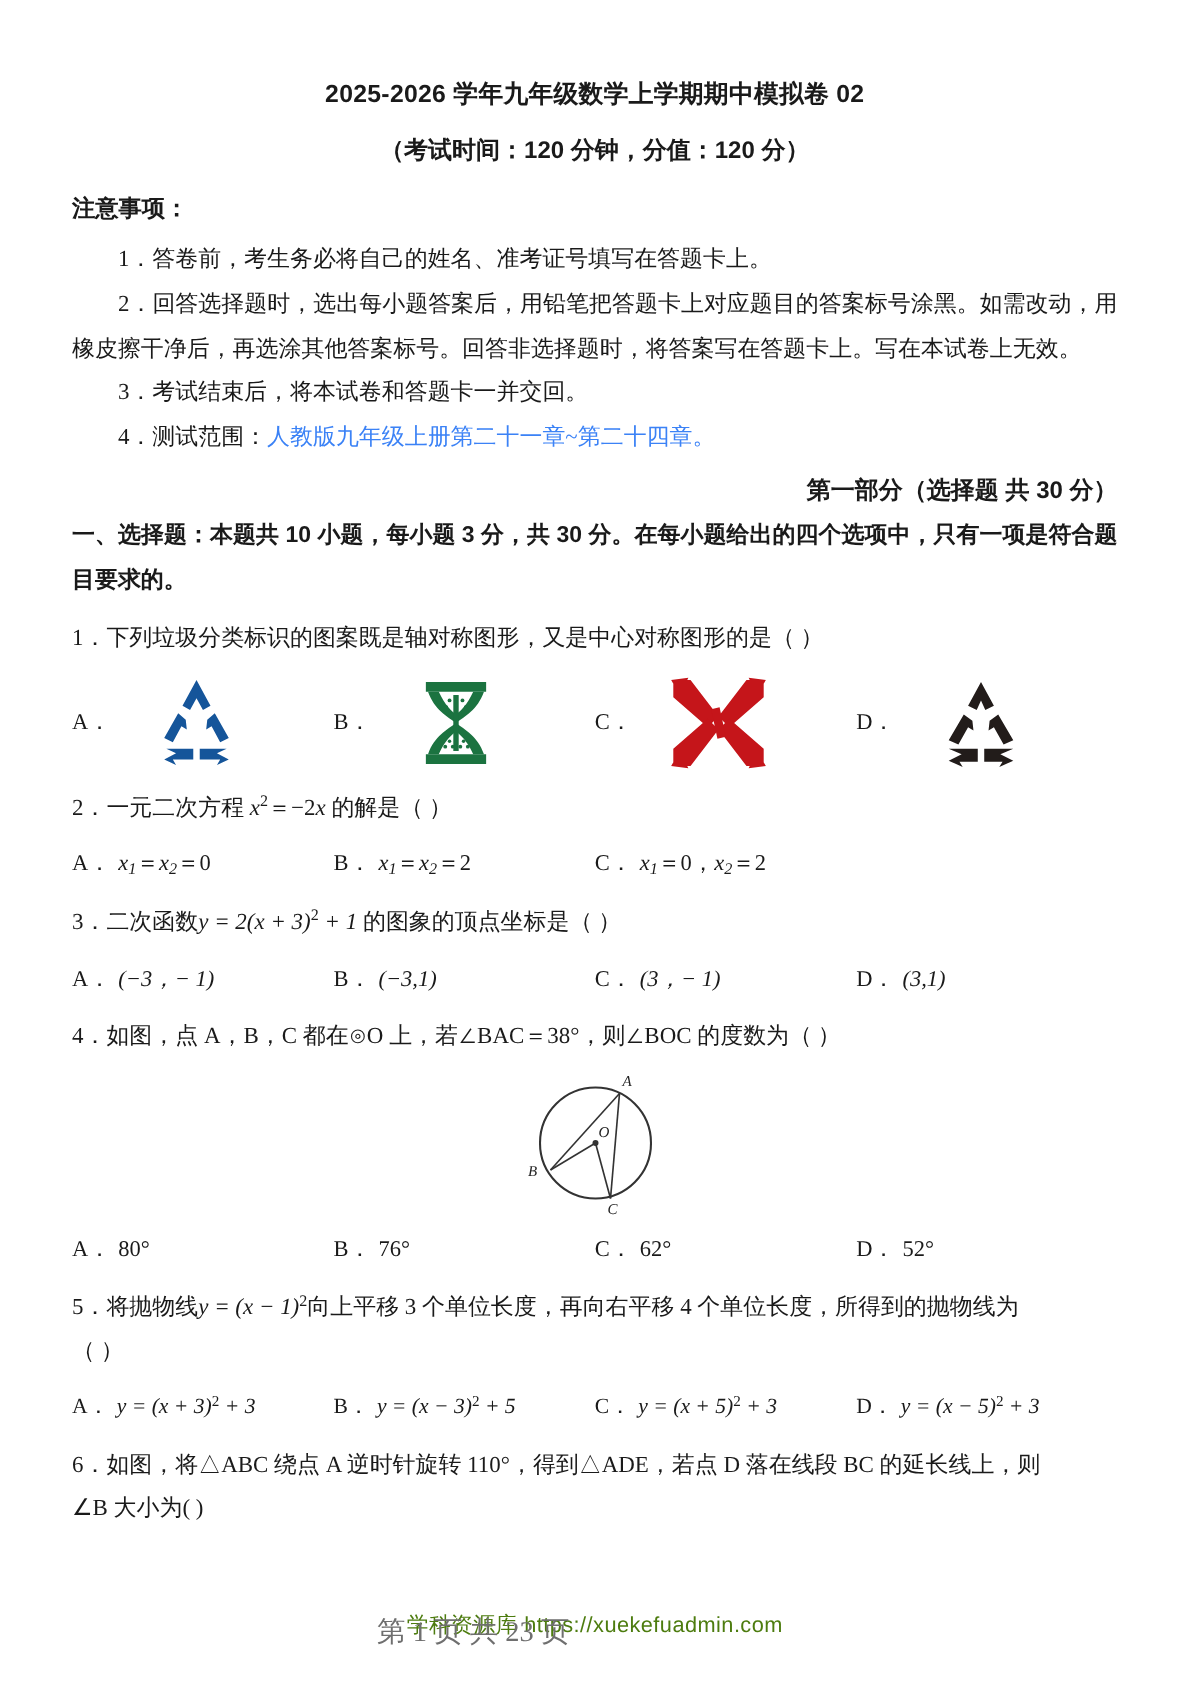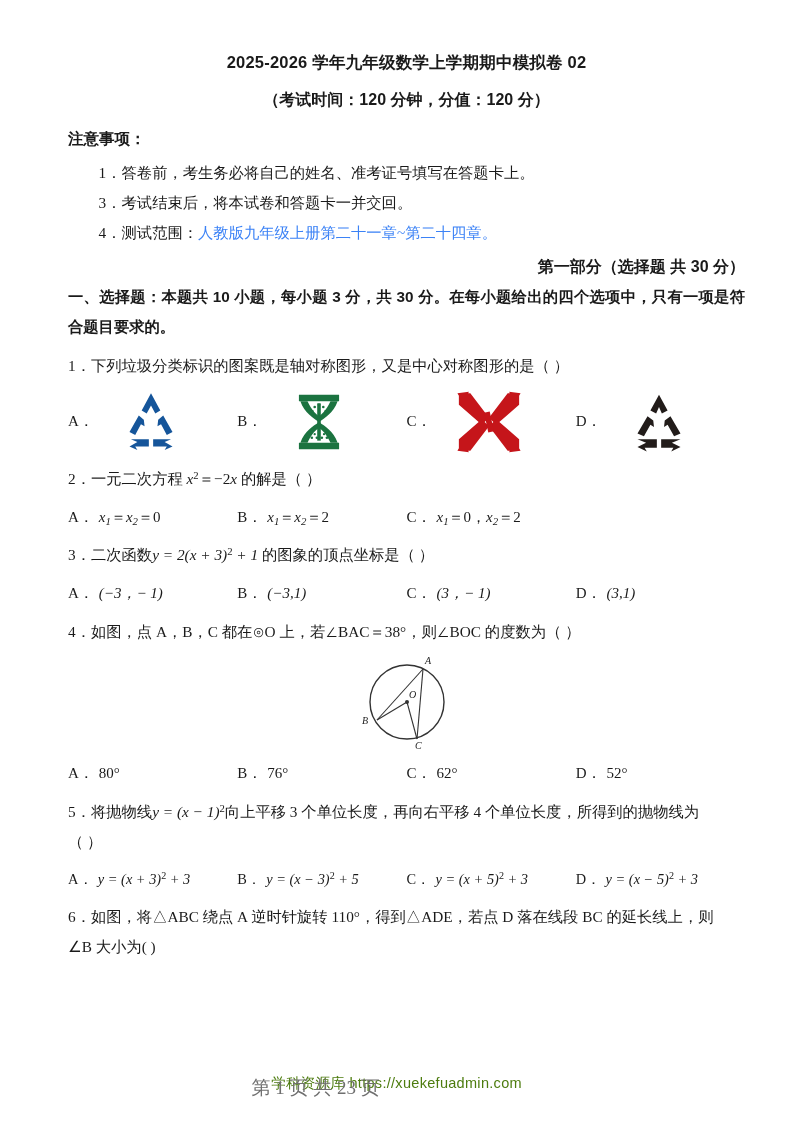--- a/index.html
+++ b/index.html
@@ -13,21 +13,21 @@
     position: relative;
     font-family: "Liberation Serif", "DejaVu Serif", serif;
     color: #1a1a1a;
     overflow: hidden;
   }
   .page {
     position: relative;
     width: 793px;
     height: 1122px;
     box-sizing: border-box;
-    padding: 52px 48px 0 68px;
+    padding: 52px 48px 0 48px;
   }
   .doc-title {
     text-align: center;
     font-size: 16.5px;
     font-weight: bold;
     letter-spacing: 0.2px;
     margin: 0 0 14px 0;
     font-family: "Liberation Sans", "DejaVu Sans", sans-serif;
   }
   .doc-subtitle {
@@ -135,20 +135,21 @@
 </head>
 <body>
 
 <div class="page">
 
   <div class="doc-title">2025-2026 学年九年级数学上学期期中模拟卷 02</div>
   <div class="doc-subtitle">（考试时间：120 分钟，分值：120 分）</div>
 
   <div class="notice-head">注意事项：</div>
   <p class="para">1．答卷前，考生务必将自己的姓名、准考证号填写在答题卡上。</p>
+  <p class="para">2．回答选择题时，选出每小题答案后，用铅笔把答题卡上对应题目的答案标号涂黑。如需改动，用橡皮擦干净后，再选涂其他答案标号。回答非选择题时，将答案写在答题卡上。写在本试卷上无效。</p>
   <p class="para">3．考试结束后，将本试卷和答题卡一并交回。</p>
   <p class="para"><span>4．测试范围：</span><span class="red">人教版九年级上册第二十一章~第二十四章。</span></p>
 
   <div class="part-title">第一部分（选择题 共 30 分）</div>
   <p class="section-intro">一、选择题：本题共 10 小题，每小题 3 分，共 30 分。在每小题给出的四个选项中，只有一项是符合题目要求的。</p>
 
   <p class="q">1．下列垃圾分类标识的图案既是轴对称图形，又是中心对称图形的是（  ）</p>
   <div class="fig-row">
     <div class="fig-cell">
       <span class="opt-lbl">A．</span>

